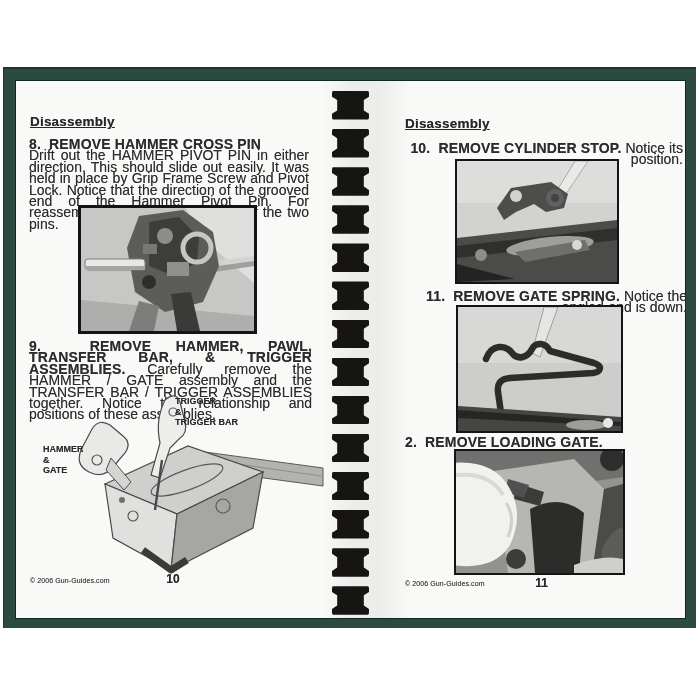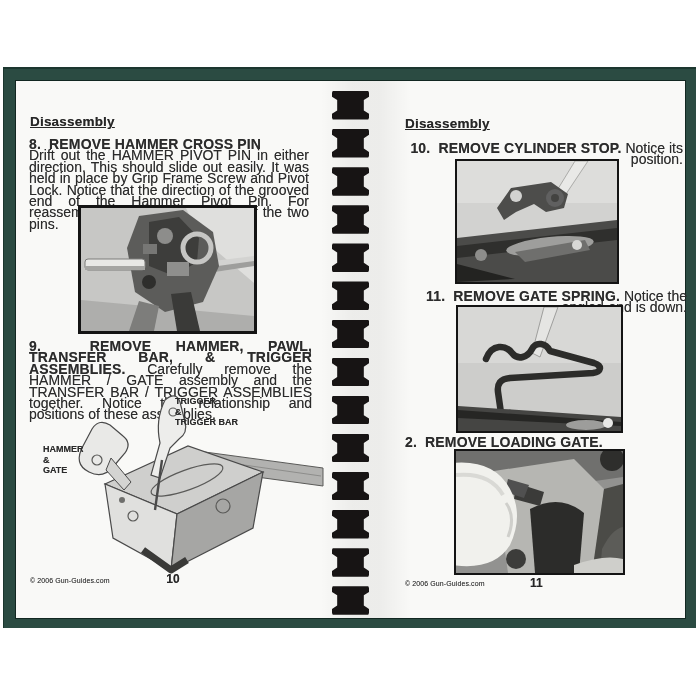--- a/index.html
+++ b/index.html
@@ -176,21 +176,21 @@
         <path d="M146,98 Q156,78 167,76 L167,122 L144,122 Z" fill="#5c5c58"></path>
         <circle cx="156" cy="8" r="12" fill="#2e2e2c"></circle>
         <path d="M118,114 Q148,103 167,108 L167,122 L118,122 Z" fill="#cfcfcb"></path>
         <path d="M-4,12 Q38,8 54,38 Q68,64 54,94 Q38,120 -4,114 Z" fill="#f1f1ed"></path>
         <path d="M0,24 Q34,21 47,44" stroke="#d9d9d5" fill="none" stroke-width="4"></path>
         <path d="M50,52 Q60,66 52,86" stroke="#cfcfcb" fill="none" stroke-width="3"></path>
       </svg>
     </div>
 
     <div class="footer-copy" style="left:405px;top:580px;">© 2006 Gun-Guides.com</div>
-    <div class="footer-page" style="left:530px;top:576px;width:30px;text-align:left;">11</div>
+    <div class="footer-page" style="left:518px;top:576px;width:30px;text-align:right;">11</div>
   </div>
 
   <div class="binding" style="left:332px;top:91px;position:absolute;">
     <div class="comb"></div>
     <div class="comb"></div>
     <div class="comb"></div>
     <div class="comb"></div>
     <div class="comb"></div>
     <div class="comb"></div>
     <div class="comb"></div>

